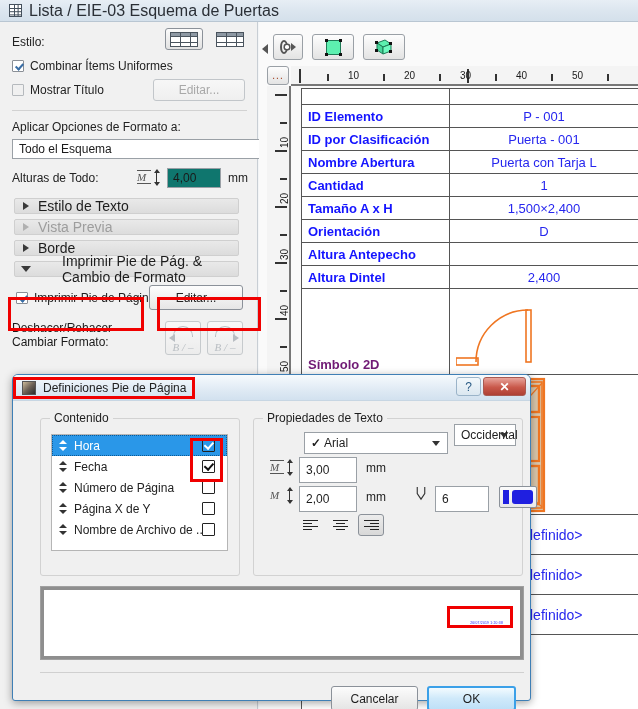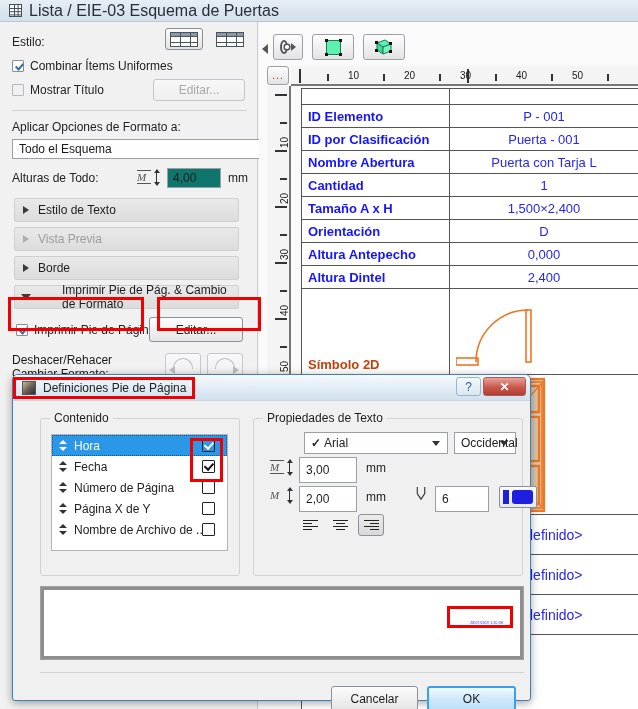--- a/index.html
+++ b/index.html
@@ -88,24 +88,24 @@
 
   .hgt-icon { width: 24px; height: 16px; position: relative; }
   .hgt-icon .m { position:absolute; left:0; top:1px; font-size:11px; color:#555; font-family:"Liberation Serif",serif;}
   .hgt-icon .bar { position:absolute; left:0; top:0; width:14px; height:1px; background:#555; }
   .hgt-icon .uline { position:absolute; left:0; bottom:2px; width:14px; height:1px; background:#555; }
   .hgt-icon .ar { position:absolute; right:4px; top:0; bottom:1px; width:1px; background:#333; }
   .hgt-icon .ar::before{content:"";position:absolute;top:-1px;left:-2.5px;border-left:3px solid transparent;border-right:3px solid transparent;border-bottom:4px solid #333;}
   .hgt-icon .ar::after{content:"";position:absolute;bottom:-1px;left:-2.5px;border-left:3px solid transparent;border-right:3px solid transparent;border-top:4px solid #333;}
 
   .accordion {
-    height: 24px; margin: 5px 8px 0 2px;
+    height: 16px; margin: 5px 8px 0 2px;
     background: linear-gradient(to bottom,#e9e9e9,#dcdcdc);
     border: 1px solid #cfcfcf; border-radius: 2px;
-    display: flex; align-items: center; padding-left: 8px; font-size: 12px; color: #1d1d1d;
+    display: flex; align-items: center; padding-left: 8px; font-size: 14px; color: #1d1d1d;
   }
   .accordion.disabled { color: #9d9d9d; }
   .tri { width:0;height:0;border-top:4.5px solid transparent;border-bottom:4.5px solid transparent;
      border-left:6px solid #3a3a3a; margin-right: 9px; flex: none; }
   .tri.down { border-left:5px solid transparent;border-right:5px solid transparent;
      border-top:6px solid #3a3a3a; border-bottom: none; }
   .tri.grey { border-left-color: #b0b0b0; }
 
   
   .redbox { position: absolute; border: 3px solid #f00000; pointer-events: none; z-index: 60; }
@@ -187,21 +187,21 @@
     color: #2626ee; font-size: 13px; white-space: nowrap;
   }
   .srow.blank { height: 16px; }
   .srow.tall { height: 86px; }
   .srow.tallest { height: 140px; }
   .srow.und { height: 40px; }
   .scell-und { flex:1; display:flex;align-items:center;justify-content:center;
      color:#2626ee; font-size:14px; }
 
   
-  .sym2d-lbl { font-weight: bold; color:#c2410c; font-size: 13px; }
+  .sym2d-lbl { font-weight: bold; color:#701a75; font-size: 13px; }
 
   
   .dialog {
     position: absolute; left: 12px; top: 374px; width: 519px; height: 327px;
     background: #f0f0f0;
     border: 1px solid #3f7fb5;
     border-radius: 6px 6px 3px 3px;
     box-shadow: 0 2px 9px rgba(0,0,0,0.36);
     z-index: 50;
   }
@@ -511,21 +511,20 @@
       <div class="srow">
         <div class="scell-l">Tamaño A x H</div>
         <div class="scell-r">1,500×2,400</div>
       </div>
       <div class="srow">
         <div class="scell-l">Orientación</div>
         <div class="scell-r">D</div>
       </div>
       <div class="srow">
         <div class="scell-l">Altura Antepecho</div>
-        <div class="scell-r">0,000</div>
       </div>
       <div class="srow">
         <div class="scell-l">Altura Dintel</div>
         <div class="scell-r">2,400</div>
       </div>
 
       <div class="srow tall">
         <div class="scell-l" style="align-items:flex-end; padding-bottom:2px;">
           <span class="sym2d-lbl">Símbolo 2D</span>
         </div>
@@ -621,21 +620,21 @@
 
       <div class="gbox" style="left:235px; top:16px; width:270px; height:158px;">
         <span class="gbox-title">Propiedades de Texto</span>
       </div>
 
       <div class="dcombo" style="left:286px; top:30px; width:144px;">
         <span style="font-weight:bold; margin-right:3px;">✓</span>
         <span>Arial</span>
         <i class="arr"></i>
       </div>
-      <div class="dcombo" style="left:436px; top:30px; width:100px; max-width:62px; width:92px;">
+      <div class="dcombo" style="left:436px; top:22px; width:100px; max-width:62px; width:92px;">
         <span>Occidental</span>
         <i class="arr"></i>
       </div>
 
       <span class="hgt-icon" style="position:absolute; left:252px; top:58px;">
         <i class="bar"></i>
           <i class="m">M</i>
           <i class="uline"></i>
           <i class="ar"></i>
       </span>

